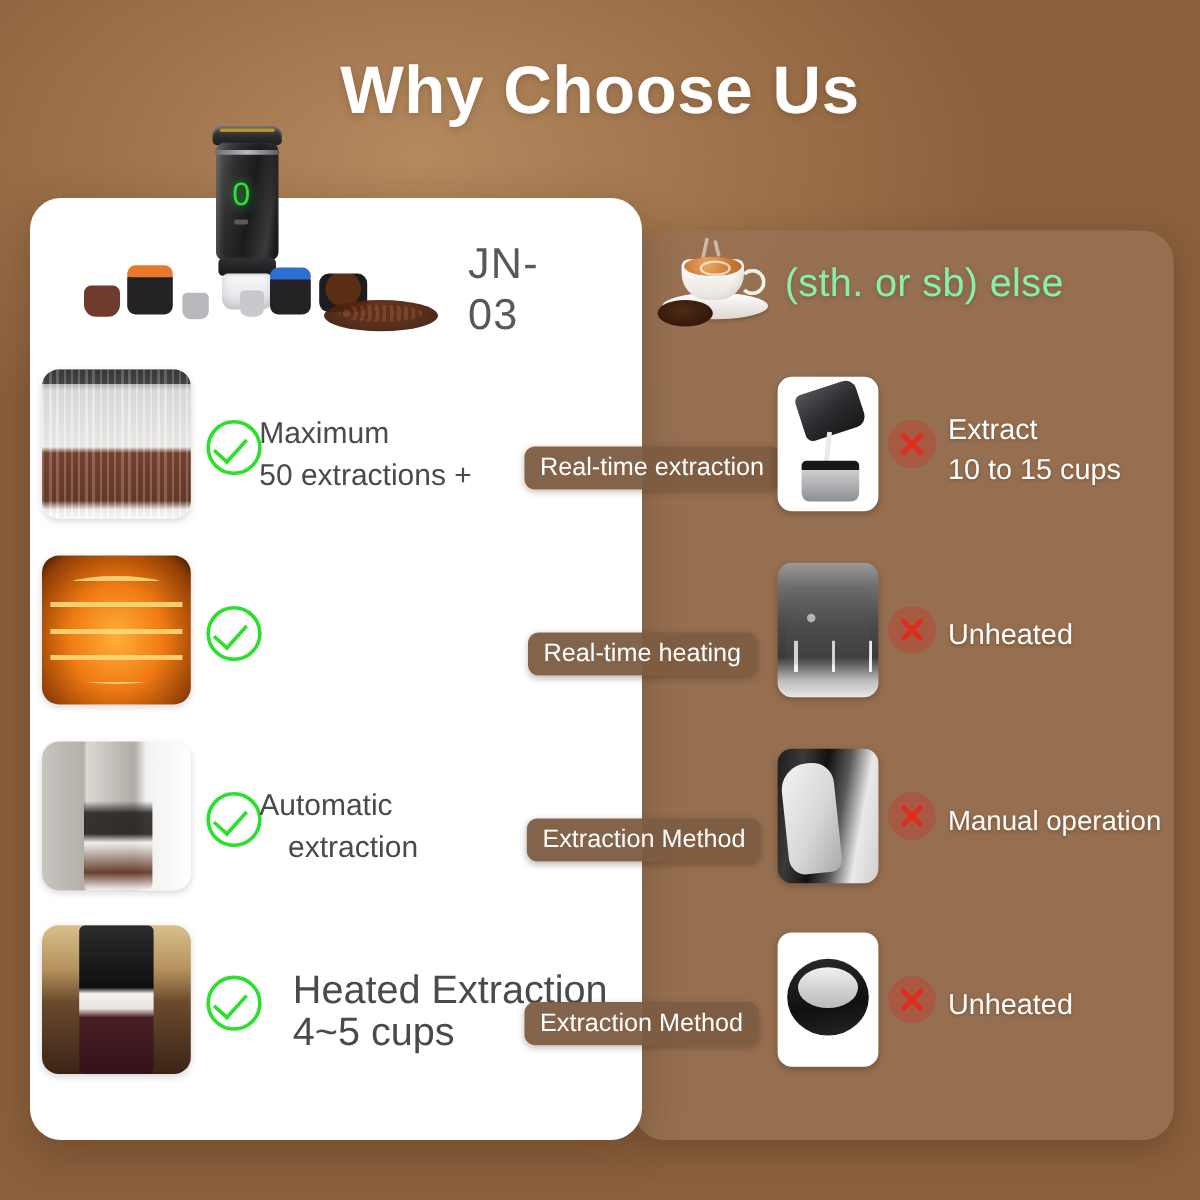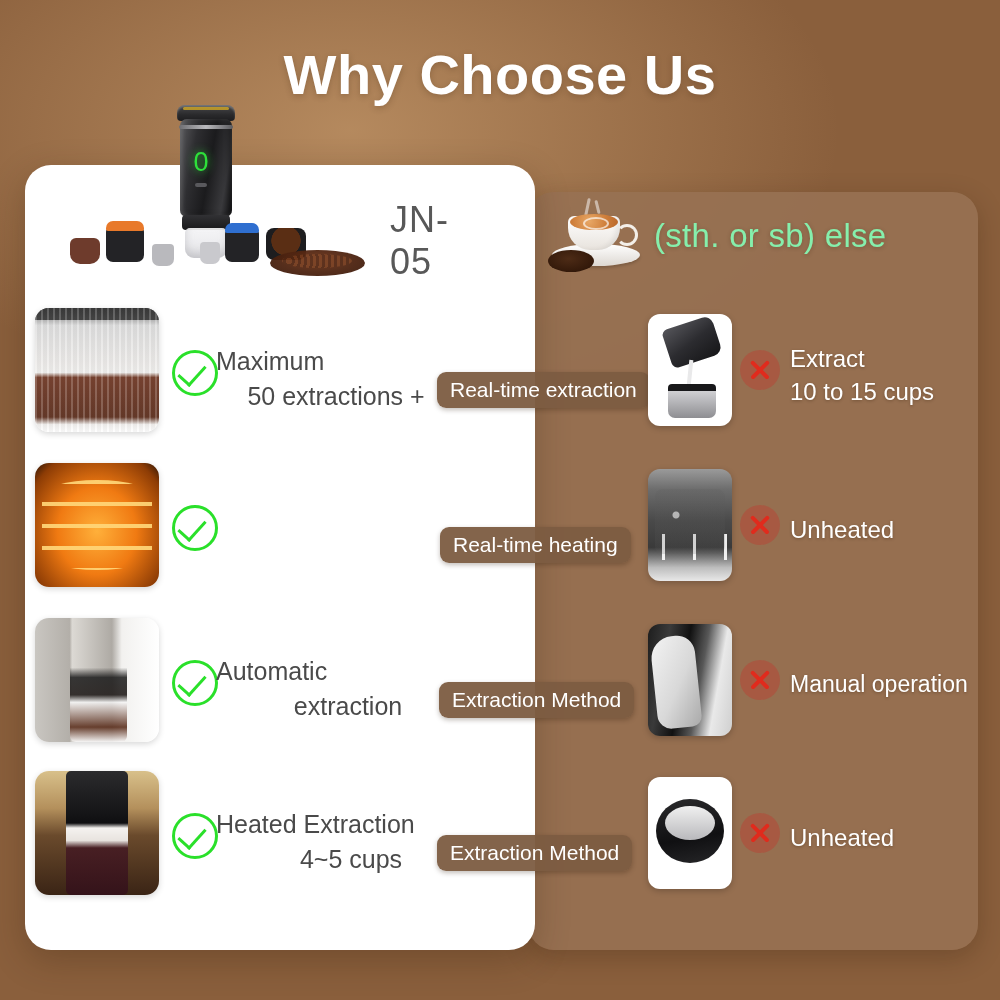--- a/index.html
+++ b/index.html
@@ -121,23 +121,23 @@
   .mark{position:absolute;top:50px;width:40px;height:40px;}
   .mark.check{left:172px;border:3px solid #2ae02a;border-radius:50%;}
   .mark.check::after{content:"";position:absolute;left:9px;top:6px;width:13px;height:23px;
     border-right:3.5px solid #2ae02a;border-bottom:3.5px solid #2ae02a;transform:rotate(42deg);}
   .mark.cross{left:740px;border-radius:50%;background:rgba(190,60,48,.42);}
   .mark.cross::before,.mark.cross::after{content:"";position:absolute;left:8px;top:18px;width:24px;height:3.5px;background:#e02b1d;border-radius:2px;}
   .mark.cross::before{transform:rotate(45deg);}
   .mark.cross::after{transform:rotate(-45deg);}
 
   .left-text{position:absolute;left:216px;top:44px;width:240px;color:#4a4a4a;font-size:25px;line-height:35px;}
-  .left-text .l2{display:block;text-align:center;}
+  .left-text .l2{display:block;}
   .row.r3 .left-text .l2{padding-left:24px;}
-  .row.r4 .left-text{width:270px;font-size:25px;}
+  .row.r4 .left-text{width:270px;font-size:33px;margin-left:28px;}
 
   .pill{position:absolute;top:72px;height:36px;border-radius:9px;
     background:rgba(124,92,65,.95);color:#ffffff;font-size:21px;
     display:flex;align-items:center;justify-content:center;padding:0 13px;
     box-shadow:0 2px 5px rgba(40,22,8,.28);white-space:nowrap;}
   .row.r1 .pill{left:437px}
   .row.r2 .pill{left:440px}
   .row.r3 .pill{left:439px}
   .row.r4 .pill{left:437px}
 
@@ -195,21 +195,21 @@
           <i style="background:#e8792a;"></i>
         </div>
       <div class="pod" style="left:92px;top:44px;width:22px;height:22px;background:#b9b9bd;"></div>
       <div class="pod" style="left:140px;top:42px;width:20px;height:22px;background:#c9c9cd;"></div>
       <div class="pod" style="left:165px;top:30px;width:34px;height:32px;">
           <i style="background:#2f6fd0;"></i>
         </div>
       <div class="pod" style="left:206px;top:28px;width:40px;height:32px;background:radial-gradient(circle at 50% 40%,#5a2e14 0 52%,#1d1d1f 54%);border-radius:8px;"></div>
       <div class="beans"></div>
     </div>
-    <div class="jn-label">JN-05</div>
+    <div class="jn-label">JN-03</div>
   </div>
 
   <div class="right-head">
     <div class="cup-art">
       <div class="steam"></div>
       <div class="steam s2"></div>
       <div class="saucer"></div>
       <div class="cupbody"></div>
       <div class="crema"></div>
       <div class="handle"></div>

